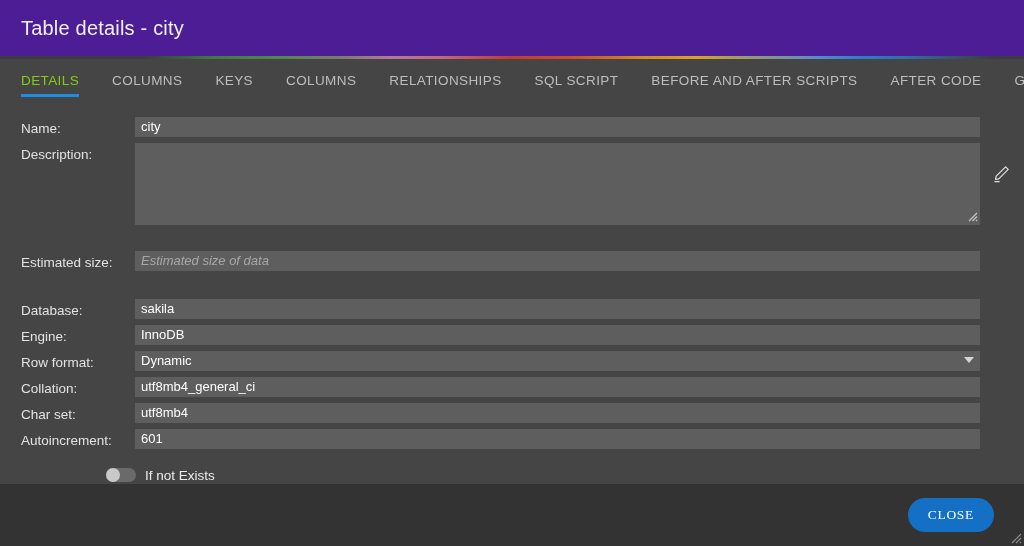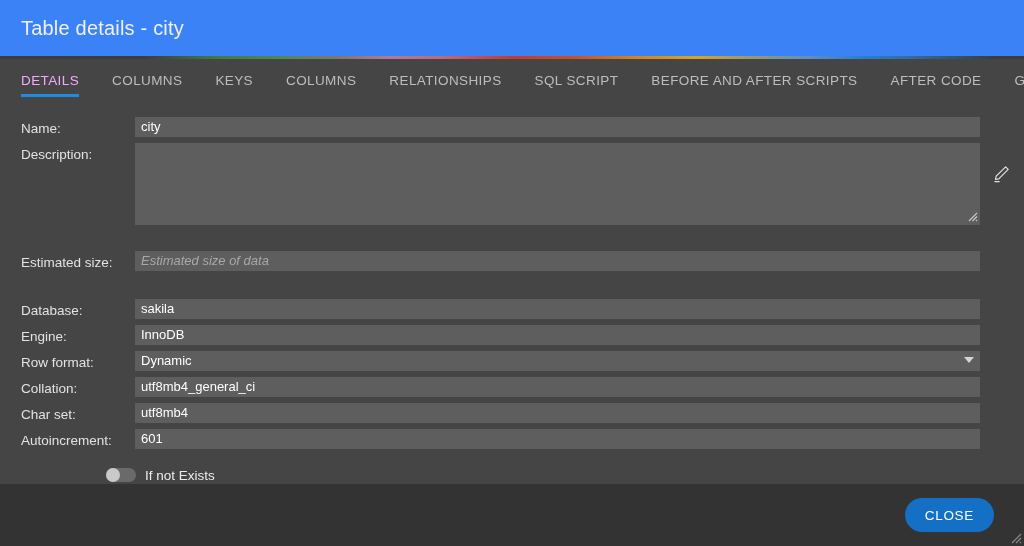--- a/index.html
+++ b/index.html
@@ -12,21 +12,21 @@
     height: 546px;
     overflow: hidden;
     font-family: "Liberation Sans", sans-serif;
     color: #e8e8e8;
     position: relative;
   }
 
   
   .titlebar {
     height: 56px;
-    background: #3b82f6;
+    background: #4c1d95;
     display: flex;
     align-items: center;
     padding: 0 0 0 21px;
     box-sizing: border-box;
   }
   .title-text {
     font-size: 20px;
     font-weight: 400;
     color: #f0f0f0;
     letter-spacing: 0.2px;
@@ -71,21 +71,21 @@
   .tab {
     position: relative;
     font-size: 13.5px;
     letter-spacing: 0.4px;
     color: #bdbdbd;
     padding: 0 0 9px 0;
     margin-right: 33px;
     white-space: nowrap;
     cursor: pointer;
   }
-  .tab.active { color: #f0abfc; }
+  .tab.active { color: #84cc16; }
   .tab.active::after {
     content: "";
     position: absolute;
     left: 0; right: 0; bottom: 0;
     height: 3px;
     background: #1e8ce0;
   }
 
   
   .content {
@@ -225,21 +225,21 @@
     box-sizing: border-box;
   }
   .close-btn {
     background: #1470c4;
     color: #ffffff;
     border: none;
     border-radius: 17px;
     height: 34px;
     min-width: 82px;
     padding: 0 20px;
-    font-family: Liberation Sans, sans-serif;
+    font-family: Liberation Serif, serif;
     font-size: 13.5px;
     letter-spacing: 0.7px;
     cursor: pointer;
   }
   .window-grip {
     position: absolute;
     right: 2px;
     bottom: 2px;
     width: 14px;
     height: 14px;

